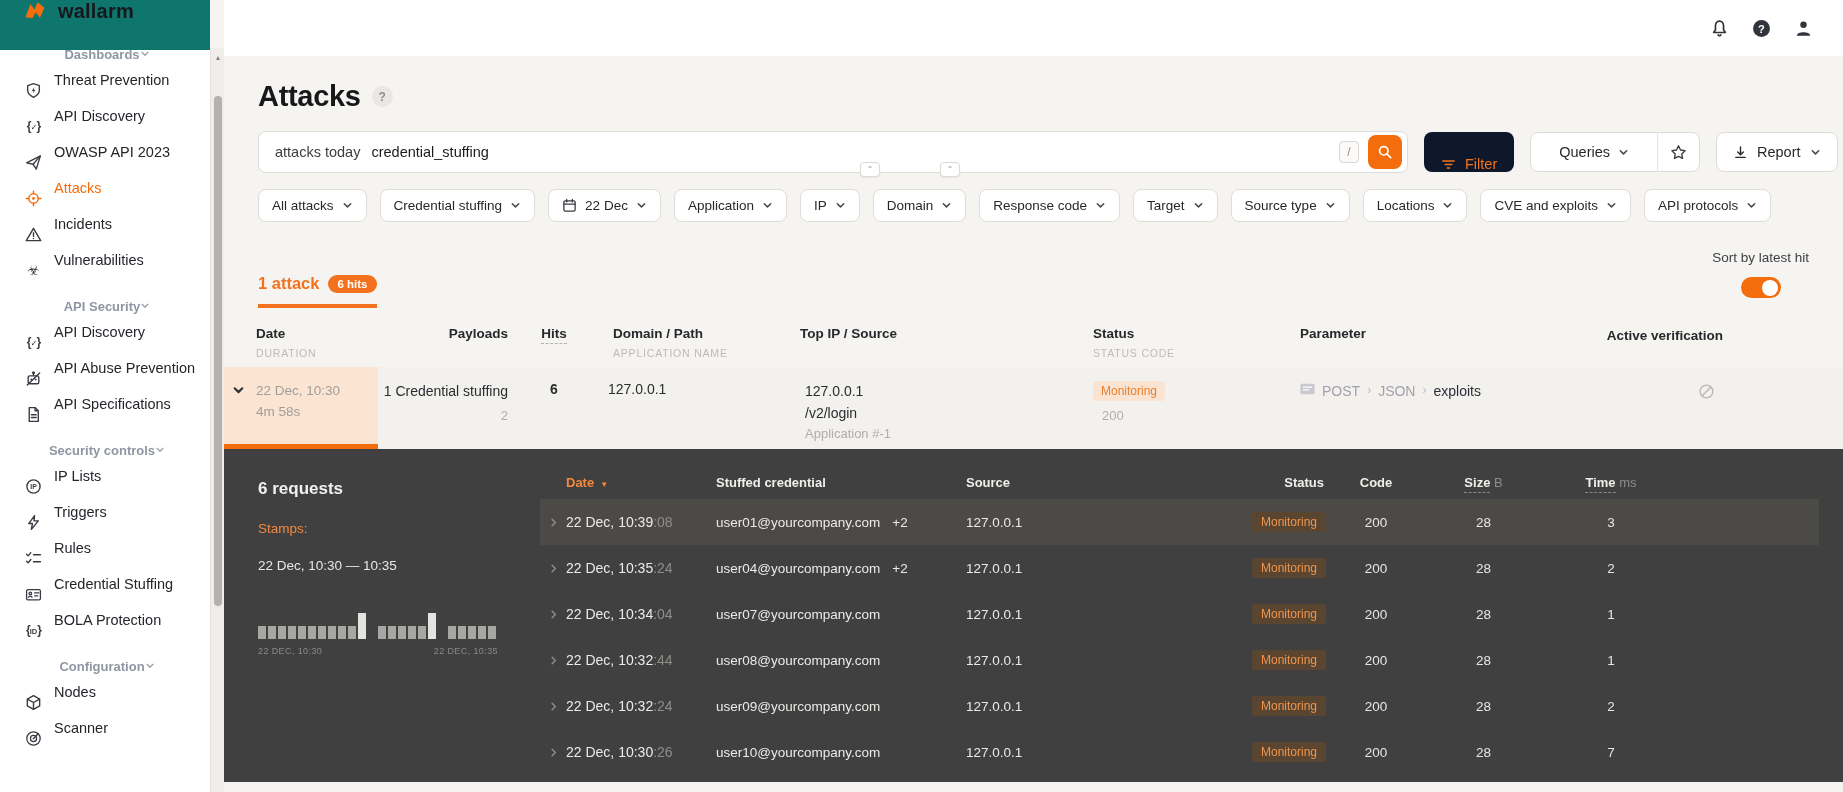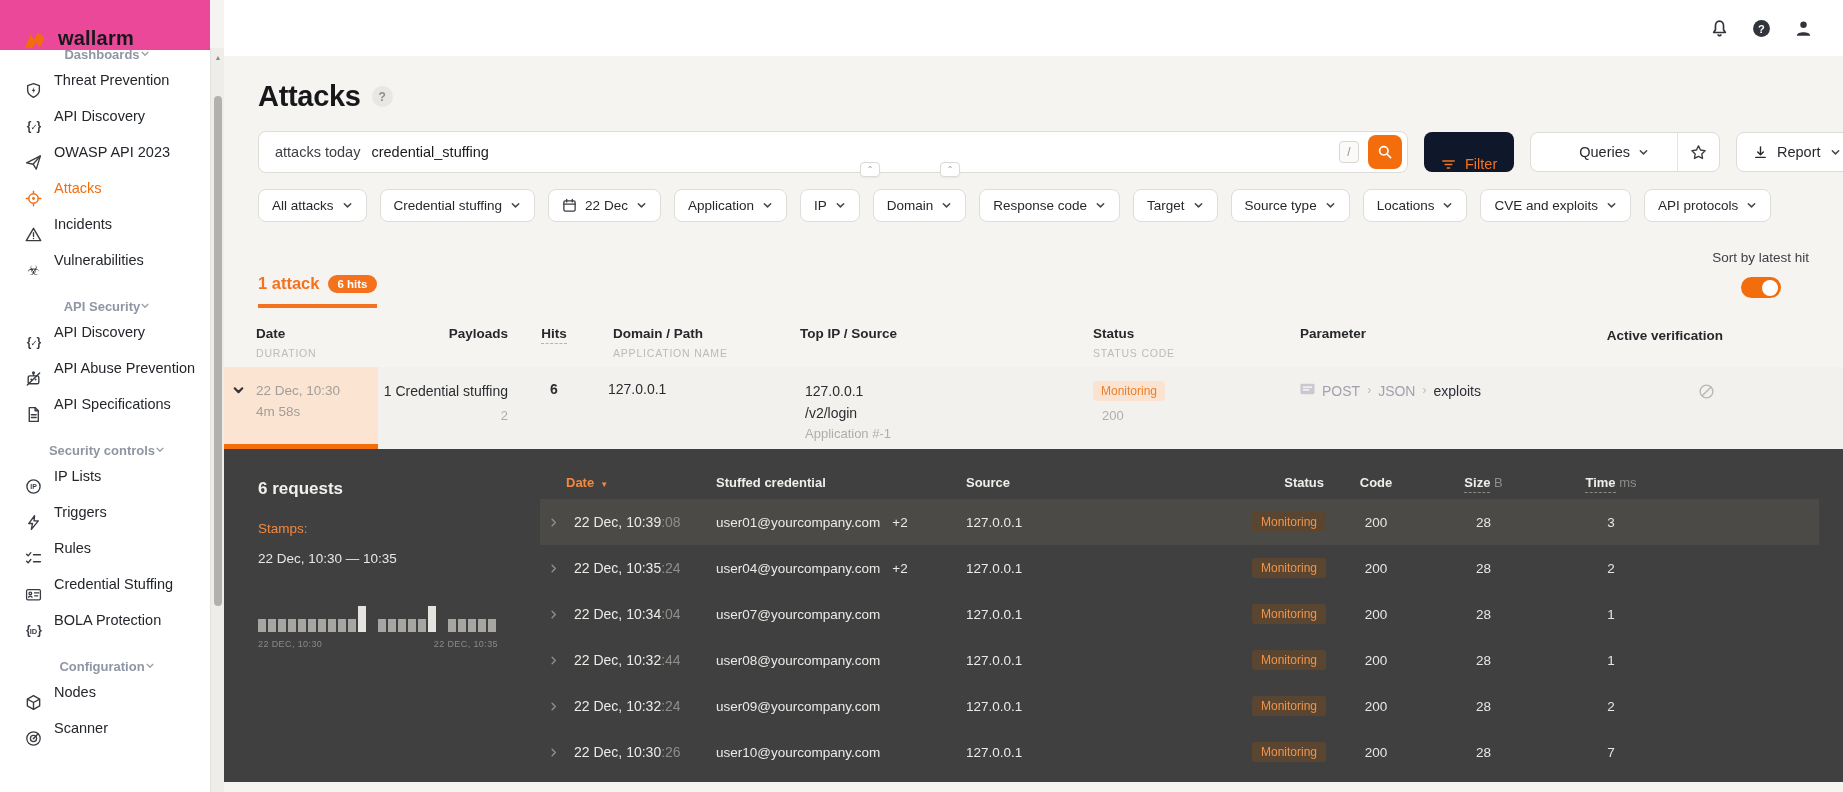--- a/index.html
+++ b/index.html
@@ -5,21 +5,21 @@
   * { box-sizing: border-box; margin: 0; padding: 0; }
   html,body { width:1843px; height:792px; }
   body {
     font-family: "Liberation Sans", "DejaVu Sans", sans-serif;
     background:#f5f4f1; color:#26282c; overflow:hidden; position:relative;
   }
   svg { display:block; }
 
   
   .sidebar { position:absolute; left:0; top:0; width:210px; height:792px; background:#fff; overflow:hidden; z-index:3; }
-  .logo { height:50px; display:flex; align-items:flex-end; gap:9px; padding:0 22px; background:#ec4899; position:relative; z-index:2; }
+  .logo { height:50px; display:flex; align-items:flex-start; gap:9px; padding:0 22px; background:#0f766e; position:relative; z-index:2; }
   .logo-text { font-size:20px; font-weight:bold; color:#16181c; letter-spacing:.2px; }
   .nav { margin-top:-14px; position:relative; z-index:1; }
   .nav-header { height:36px; display:flex; align-items:center; justify-content:center; padding:0 20px 0 24px;
     font-size:13px; font-weight:bold; color:#8f96a3; }
   .nav-header .chev { width:10px; color:#9aa1ad; }
   .nav-item { height:36px; display:flex; gap:11px; padding-left:24px; font-size:14.5px; color:#23262b; cursor:pointer; }
   .nav-icon { width:19px; display:flex; justify-content:center; align-items:center; color:#383c42; }
   .nav-item.active, .nav-item.active .nav-icon { color:#f36d0d; }
   .tglyph { font-size:12px; font-weight:600; letter-spacing:-1px; line-height:1; }
   .tinytxt { font-size:7.5px; font-weight:bold; letter-spacing:0; }
@@ -46,21 +46,21 @@
   .tok1 { font-size:14.5px; color:#3c3e42; }
   .tok2 { font-size:14.5px; color:#191b1e; margin-left:11px; }
   .search-spacer { flex:1; }
   .slash-key { width:20px; height:22px; border:1px solid #d8d6d2; border-radius:4px; background:#fbfaf8; color:#8f9298;
     font-size:12px; display:flex; align-items:center; justify-content:center; margin-right:9px; }
   .search-btn { width:34px; height:34px; background:#f36d0d; border:none; border-radius:8px;
     display:flex; align-items:center; justify-content:center; cursor:pointer; }
   .filter-btn { height:40px; padding:0 17px; background:#0f172a; border:none; border-radius:8px; color:#f4731d;
     font-size:14.5px; display:flex; align-items:flex-end; gap:9px; cursor:pointer; }
   .queries-group { height:40px; background:#fff; border:1px solid #dedcd8; border-radius:8px; display:flex; align-items:stretch; }
-  .queries-part { padding:0 28px; display:flex; align-items:center; gap:8px; font-size:14.5px; color:#26282c; cursor:pointer;margin-left:20px; }
+  .queries-part { padding:0 28px; display:flex; align-items:center; gap:8px; font-size:14.5px; color:#26282c; cursor:pointer; }
   .q-divider { width:1px; background:#e6e4e0; }
   .star-part { padding:0 12px; display:flex; align-items:center; cursor:pointer; color:#3c3e42; }
   .report-btn { margin-left:auto; height:40px; padding:0 16px; background:#fff; border:1px solid #dedcd8; border-radius:8px;
     display:flex; align-items:center; gap:9px; font-size:14.5px; color:#26282c; cursor:pointer; }
   .chev { width:11px; color:#43464b; }
 
   .artifact { position:absolute; width:20px; height:15px; background:#fff; border:1px solid #dcdad6; border-radius:4px;
     box-shadow:0 1px 2px rgba(0,0,0,.06); display:flex; align-items:center; justify-content:center;
     font-size:8px; color:#9a9894; z-index:2; }
 
@@ -112,40 +112,40 @@
   .param-gray { color:#a2a0ad; }
   .param-sep { color:#bcbac6; font-size:12px; }
   .param-name { color:#2c2e3a; }
   .ac.c-ver { display:flex; justify-content:flex-end; padding-right:128px; padding-top:16px; color:#b9b7b3; }
 
   
   .dark { margin:0 -34px; height:333px; background:#404040; position:relative; color:#e9e7e4; }
   .dleft { position:absolute; left:34px; top:30px; width:250px; }
   .dreq { font-size:17px; font-weight:bold; color:#f2f0ed; }
   .dstamps { margin-top:22px; color:#f4883f; font-size:13.5px; }
-  .drange { margin-top:15px; font-size:13.5px; color:#e9e7e4; }
+  .drange { margin-top:22px; font-size:13.5px; color:#e9e7e4; }
   .hist { margin-top:26px; width:240px; }
   .bars { display:flex; align-items:flex-end; gap:2px; height:40px; }
   .bar { width:8px; background:#a8a6a2; }
   .bar.tall { background:#e5e3df; }
   .hlabels { display:flex; justify-content:space-between; margin-top:7px; font-size:9px; color:#8c8a86; letter-spacing:.4px; }
 
   .dtable { position:absolute; left:316px; top:16px; right:24px; }
   .dgrid { display:grid; grid-template-columns:26px 150px 250px 255px 105px 100px 115px 140px 1fr; align-items:center; }
   .dhead { height:34px; font-size:13px; font-weight:bold; color:#f0eeea; }
   .dh-date { color:#f4883f; }
   .dh-date .tri { font-size:8px; margin-left:6px; }
   .dh-status { text-align:right; padding-right:2px; }
   .dh-center { text-align:center; }
   .unit { color:#8f8d89; font-weight:normal; }
   .dash-w { border-bottom:1px dashed #8a8884; padding-bottom:2px; }
   .drow { height:46px; cursor:pointer; }
   .drow.highlighted { background:#4c4a47; }
   .dchev { display:flex; justify-content:center; color:#8f8d89; }
-  .ddate { font-size:14px; color:#eceae7;margin-left:8px; }
+  .ddate { font-size:14px; color:#eceae7; }
   .dsec { color:#8f8d89; }
   .dcred { font-size:13.5px; color:#eceae7; }
   .dextra { margin-left:12px; }
   .dsrc { font-size:13.5px; color:#eceae7; }
   .dstatus { display:flex; justify-content:flex-end; }
   .badge-dark { background:#5a4630; color:#f0934d; font-size:12px; padding:3px 9px; border-radius:3px; }
   .dnum { font-size:13.5px; color:#e8e6e3; text-align:center; }
 </style>
 </head>
 <body>

